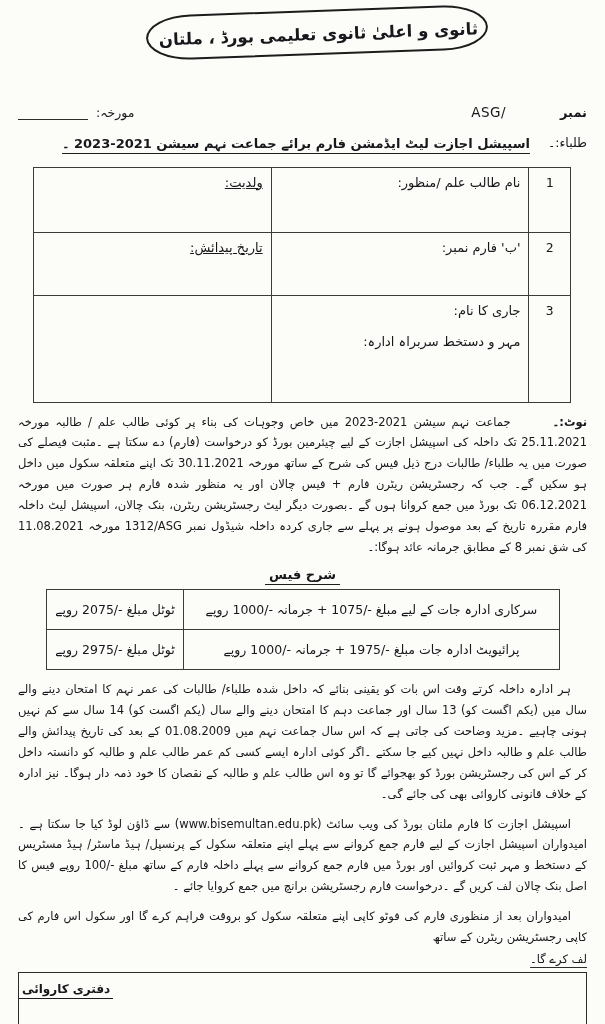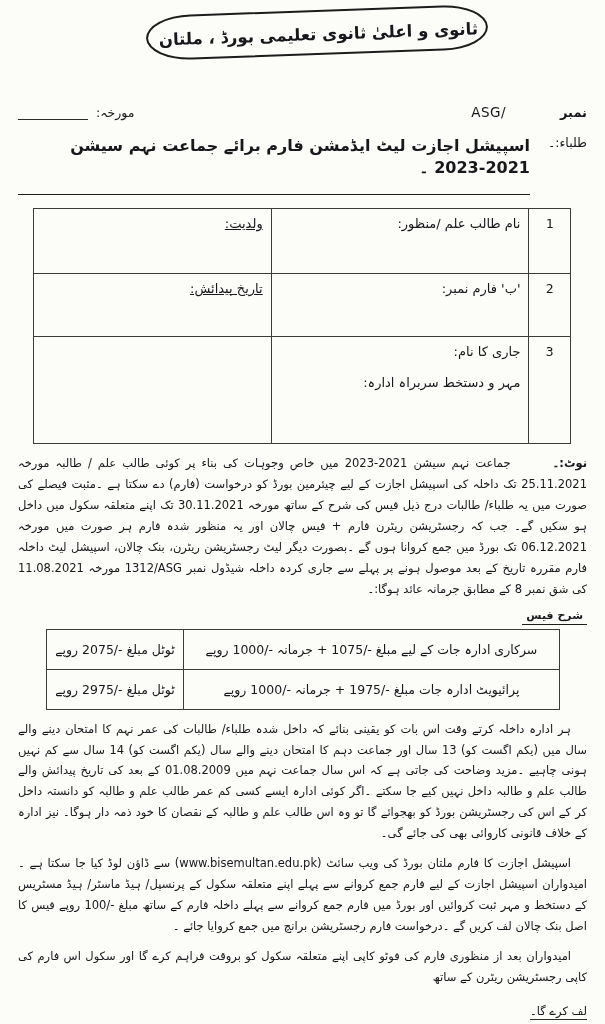--- a/index.html
+++ b/index.html
@@ -17,45 +17,45 @@
     font-weight:bold;font-size:16.5px;white-space:nowrap;overflow:hidden;
   }
   
   .meta{display:flex;align-items:flex-end;margin-top:13px;font-size:13px;}
   .meta .num-label{font-weight:bold;}
   .meta .asg{margin-right:54px;margin-left:auto;font-size:13.5px;letter-spacing:.5px;margin-top:36px;}
   .meta .date-label{font-size:12.5px;}
   .blank-line{display:inline-block;width:70px;border-bottom:1.3px solid #2c2c2c;height:14px;margin-right:8px;}
   
   .subject{display:flex;align-items:flex-start;margin-top:15px;font-size:12.5px;gap:18px;}
-  .subject-title{font-weight:bold;font-size:16px;border-bottom:1.6px solid #1d1d1d;padding-bottom:16px;line-height:1.35;}
+  .subject-title{font-weight:bold;font-size:13px;border-bottom:1.6px solid #1d1d1d;padding-bottom:0;line-height:1.35;}
   
   table.form{border-collapse:collapse;width:538px;margin:13px 16px 0 auto;}
   table.form td{border:1.2px solid #3b3b3b;vertical-align:top;padding:7px 8px;font-size:13px;}
   td.serial{width:26px;text-align:center;font-size:14px;font-family:"DejaVu Sans Mono","Liberation Mono",monospace;}
   td.f-right{width:258px;}
   td.f-left{width:236px;text-decoration:underline;}
   tr.r1 td{height:50px;}
   tr.r2 td{height:48px;}
   tr.r3 td{height:92px;}
   .stamp-label{margin-top:16px;}
   
   .para{font-size:11.5px;line-height:1.82;text-align:justify;margin:9px 0 0;}
   .para.indent{text-indent:16px;}
   .note-label{font-weight:bold;}
   .note-gap{display:inline-block;width:42px;}
   
-  .fee-heading{text-align:right;margin-top:9px;font-size:11px;font-weight:bold;}
+  .fee-heading{text-align:center;margin-top:9px;font-size:13px;font-weight:bold;}
   .fee-heading span{border-bottom:1.5px solid #1d1d1d;padding:0 4px 2px;}
   table.fee{border-collapse:collapse;width:514px;margin:7px auto 0;}
   table.fee td{border:1.3px solid #3b3b3b;font-size:12.5px;text-align:center;height:35px;padding:2px 8px;}
   td.fee-desc{width:378px;}
   td.fee-total{width:126px;}
   
-  .tail{font-size:11.5px;margin-top:16px;}
+  .tail{font-size:11.5px;margin-top:4px;}
   .tail span{border-bottom:1.2px solid #2c2c2c;padding-bottom:1px;}
   
   .office-box{border:1.6px solid #2b2b2b;height:132px;margin-top:6px;box-sizing:border-box;}
   .office-heading{text-align:left;font-weight:bold;font-size:12px;padding-top:9px;}
   .office-heading span{border-bottom:1.4px solid #1d1d1d;padding:0 3px 2px;}
 </style>
 </head>
 <body>
 
 <div class="page">

